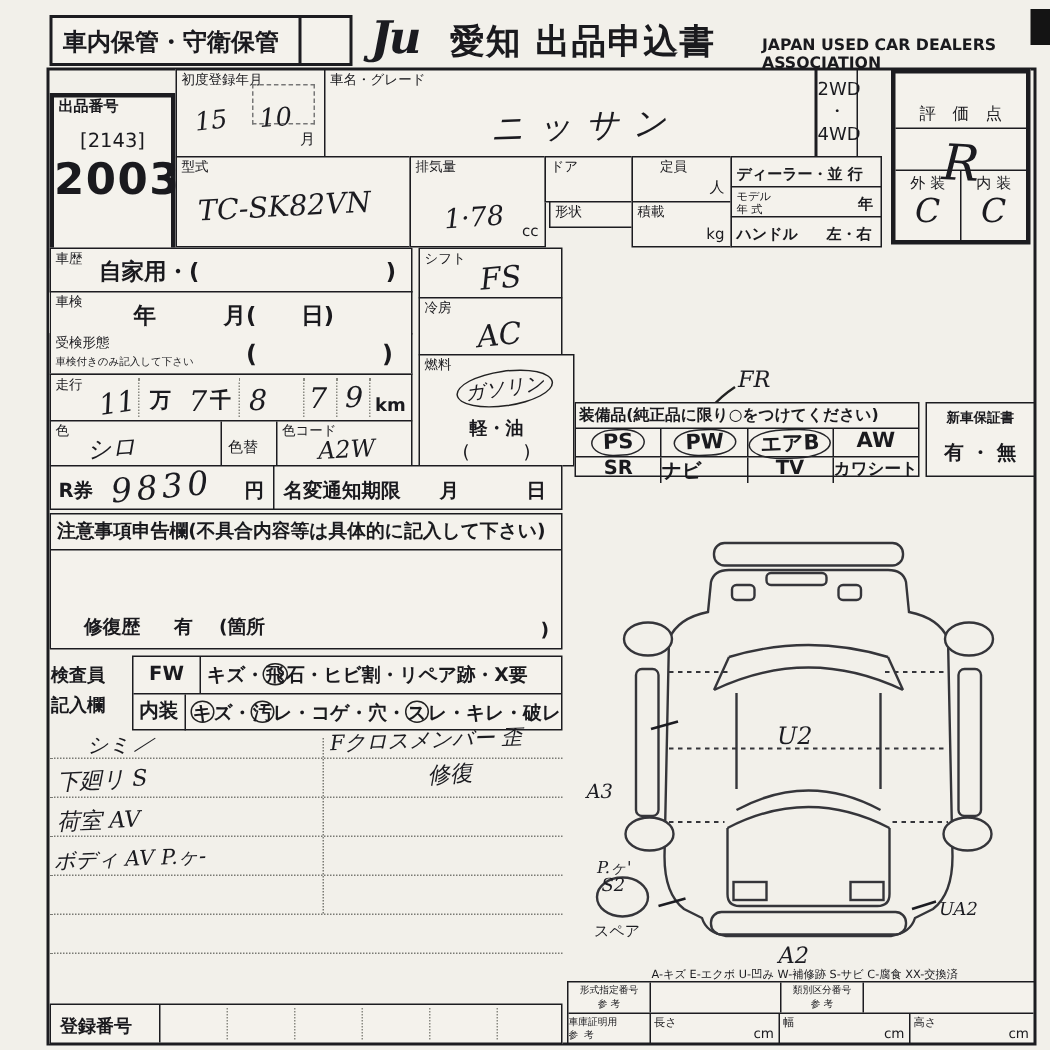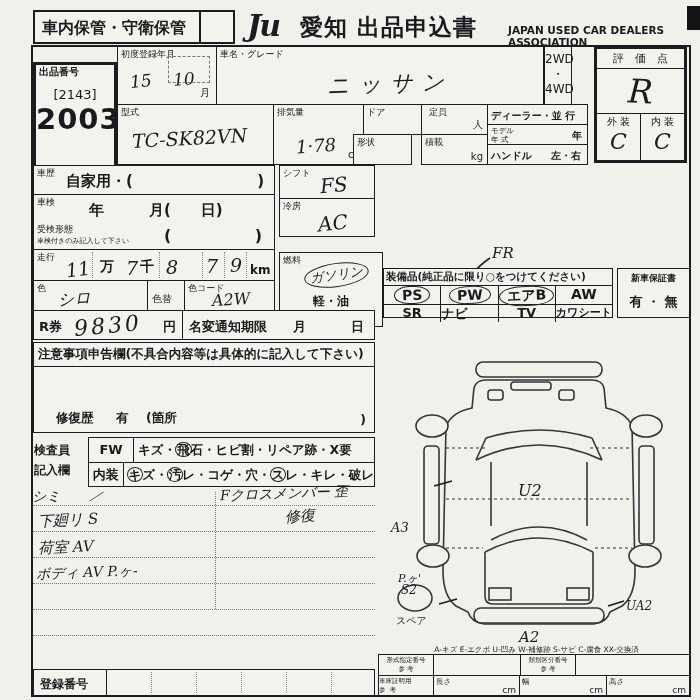--- a/index.html
+++ b/index.html
@@ -55,21 +55,21 @@
 
   <div class="b" style="left:544px;top:46px;width:28px;height:59px;">
     <div style="text-align:center;font-size:12px;line-height:15px;margin-top:5px;">
       <div>2WD</div>
       <div>・</div>
       <div>4WD</div>
     </div>
   </div>
 
   <div class="b thick" style="left:594px;top:46px;width:93px;height:117px;">
-    <div style="border-bottom:1.5px solid #1c1c20;text-align:center;font-size:11px;padding:2px 0;">評　価　点</div>
+    <div style="border-bottom:1.5px solid #1c1c20;text-align:center;font-size:11px;padding:2px 0;margin-top:17px;">評　価　点</div>
     <div class="hw" style="text-align:center;font-size:33px;height:46px;line-height:46px;transform:rotate(3deg);">R</div>
     <div class="nb" style="left:0;bottom:0;width:100%;height:47px;border-top:1.5px solid #1c1c20;display:flex;">
       <div style="flex:1;border-right:1.5px solid #1c1c20;text-align:center;">
         <div style="font-size:10px;padding-top:1px;">外 装</div>
         <div class="hw" style="font-size:22px;">C</div>
       </div>
       <div style="flex:1;text-align:center;">
         <div style="font-size:10px;padding-top:1px;">内 装</div>
         <div class="hw" style="font-size:22px;">C</div>
       </div>
@@ -83,25 +83,25 @@
 
   <div class="b" style="left:273px;top:104px;width:91px;height:61px;">
     <span class="lbl" style="position:absolute;left:3px;top:2px;">排気量</span>
     <span class="hw" style="position:absolute;left:22px;top:30px;font-size:18px;transform:rotate(-4deg);">1·78</span>
     <span style="position:absolute;right:4px;bottom:4px;font-size:10px;">cc</span>
   </div>
 
   <div class="b" style="left:363px;top:104px;width:59px;height:31px;">
     <span class="lbl" style="position:absolute;left:3px;top:2px;">ドア</span>
   </div>
-  <div class="b" style="left:353px;top:134px;width:59px;height:31px;">
+  <div class="b" style="left:366px;top:134px;width:59px;height:18px;">
     <span class="lbl" style="position:absolute;left:3px;top:2px;">形状</span>
   </div>
   <div class="b" style="left:421px;top:104px;width:67px;height:31px;">
-    <span class="lbl" style="position:absolute;left:7px;top:2px;">定員</span>
+    <span class="lbl" style="position:absolute;left:18px;top:2px;">定員</span>
     <span style="position:absolute;right:4px;bottom:2px;font-size:10px;">人</span>
   </div>
   <div class="b" style="left:421px;top:134px;width:67px;height:31px;">
     <span class="lbl" style="position:absolute;left:3px;top:2px;">積載</span>
     <span style="position:absolute;right:4px;bottom:2px;font-size:10px;">kg</span>
   </div>
   <div class="b" style="left:487px;top:104px;width:101px;height:21px;">
     <span style="position:absolute;left:3px;top:4px;font-size:10px;font-weight:bold;">ディーラー・並 行</span>
   </div>
   <div class="b" style="left:487px;top:124px;width:101px;height:21px;">
@@ -155,21 +155,21 @@
   </div>
 
   <div class="b" style="left:279px;top:165px;width:96px;height:34px;">
     <span class="lbl" style="position:absolute;left:3px;top:2px;">シフト</span>
     <span class="hw" style="position:absolute;left:40px;top:7px;font-size:20px;transform:rotate(-5deg);">FS</span>
   </div>
   <div class="b" style="left:279px;top:198px;width:96px;height:39px;">
     <span class="lbl" style="position:absolute;left:3px;top:2px;">冷房</span>
     <span class="hw" style="position:absolute;left:38px;top:12px;font-size:20px;transform:rotate(-6deg);">AC</span>
   </div>
-  <div class="b" style="left:279px;top:252px;width:104px;height:75px;">
+  <div class="b" style="left:279px;top:236px;width:104px;height:75px;">
     <span class="lbl" style="position:absolute;left:3px;top:2px;">燃料</span>
     <span class="hw" style="position:absolute;left:24px;top:10px;font-size:13px;border:1.5px solid #222;border-radius:50%;padding:2px 5px;transform:rotate(-8deg);">ガソリン</span>
     <div class="bold" style="position:absolute;left:0;top:40px;width:100%;text-align:center;font-size:12px;">軽・油</div>
     <div style="position:absolute;left:0;top:56px;width:100%;text-align:center;font-size:12px;">(　　　)</div>
   </div>
 
   <div class="b" style="left:33px;top:310px;width:150px;height:30px;">
     <span class="bold" style="position:absolute;left:5px;top:7px;font-size:13px;">R券</span>
     <span class="hw" style="position:absolute;left:40px;top:2px;font-size:22px;letter-spacing:3px;transform:rotate(-5deg);">9830</span>
     <span class="bold" style="position:absolute;right:6px;top:7px;font-size:13px;">円</span>
@@ -203,21 +203,21 @@
   </div>
   <span class="hw nb" style="left:90px;top:487px;font-size:13px;transform:rotate(8deg);">／</span>
 
   <div class="dotline" style="top:505px;"></div>
   <div class="dotline" style="top:531px;"></div>
   <div class="dotline" style="top:557px;"></div>
   <div class="dotline" style="top:583px;"></div>
   <div class="dotline" style="top:609px;"></div>
   <div class="dotline" style="top:635px;"></div>
   <div class="nb" style="left:215px;top:492px;height:117px;border-left:1.2px dotted #7a7a74;"></div>
-  <span class="hw nb" style="left:32px;top:488px;font-size:14px;">シミ</span>
+  <span class="hw nb" style="left:58px;top:488px;font-size:14px;">シミ</span>
   <span class="hw nb" style="left:220px;top:485px;font-size:14px;transform:rotate(-2deg);">Fクロスメンバー 歪</span>
   <span class="hw nb" style="left:285px;top:507px;font-size:15px;transform:rotate(-4deg);">修復</span>
   <span class="hw nb" style="left:38px;top:511px;font-size:15px;transform:rotate(-3deg);">下廻リ S</span>
   <span class="hw nb" style="left:38px;top:538px;font-size:15px;transform:rotate(-2deg);">荷室 AV</span>
   <span class="hw nb" style="left:36px;top:564px;font-size:14px;transform:rotate(-2deg);">ボディ AV P.ヶ-</span>
 
   <div class="b" style="left:33px;top:669px;width:342px;height:27px;">
     <span class="bold" style="position:absolute;left:6px;top:6px;font-size:12px;">登録番号</span>
     <span class="nb" style="left:72px;top:0;bottom:0;border-left:1.2px solid #1c1c20;"></span>
     <span class="cell-dot" style="left:117px;"></span>

